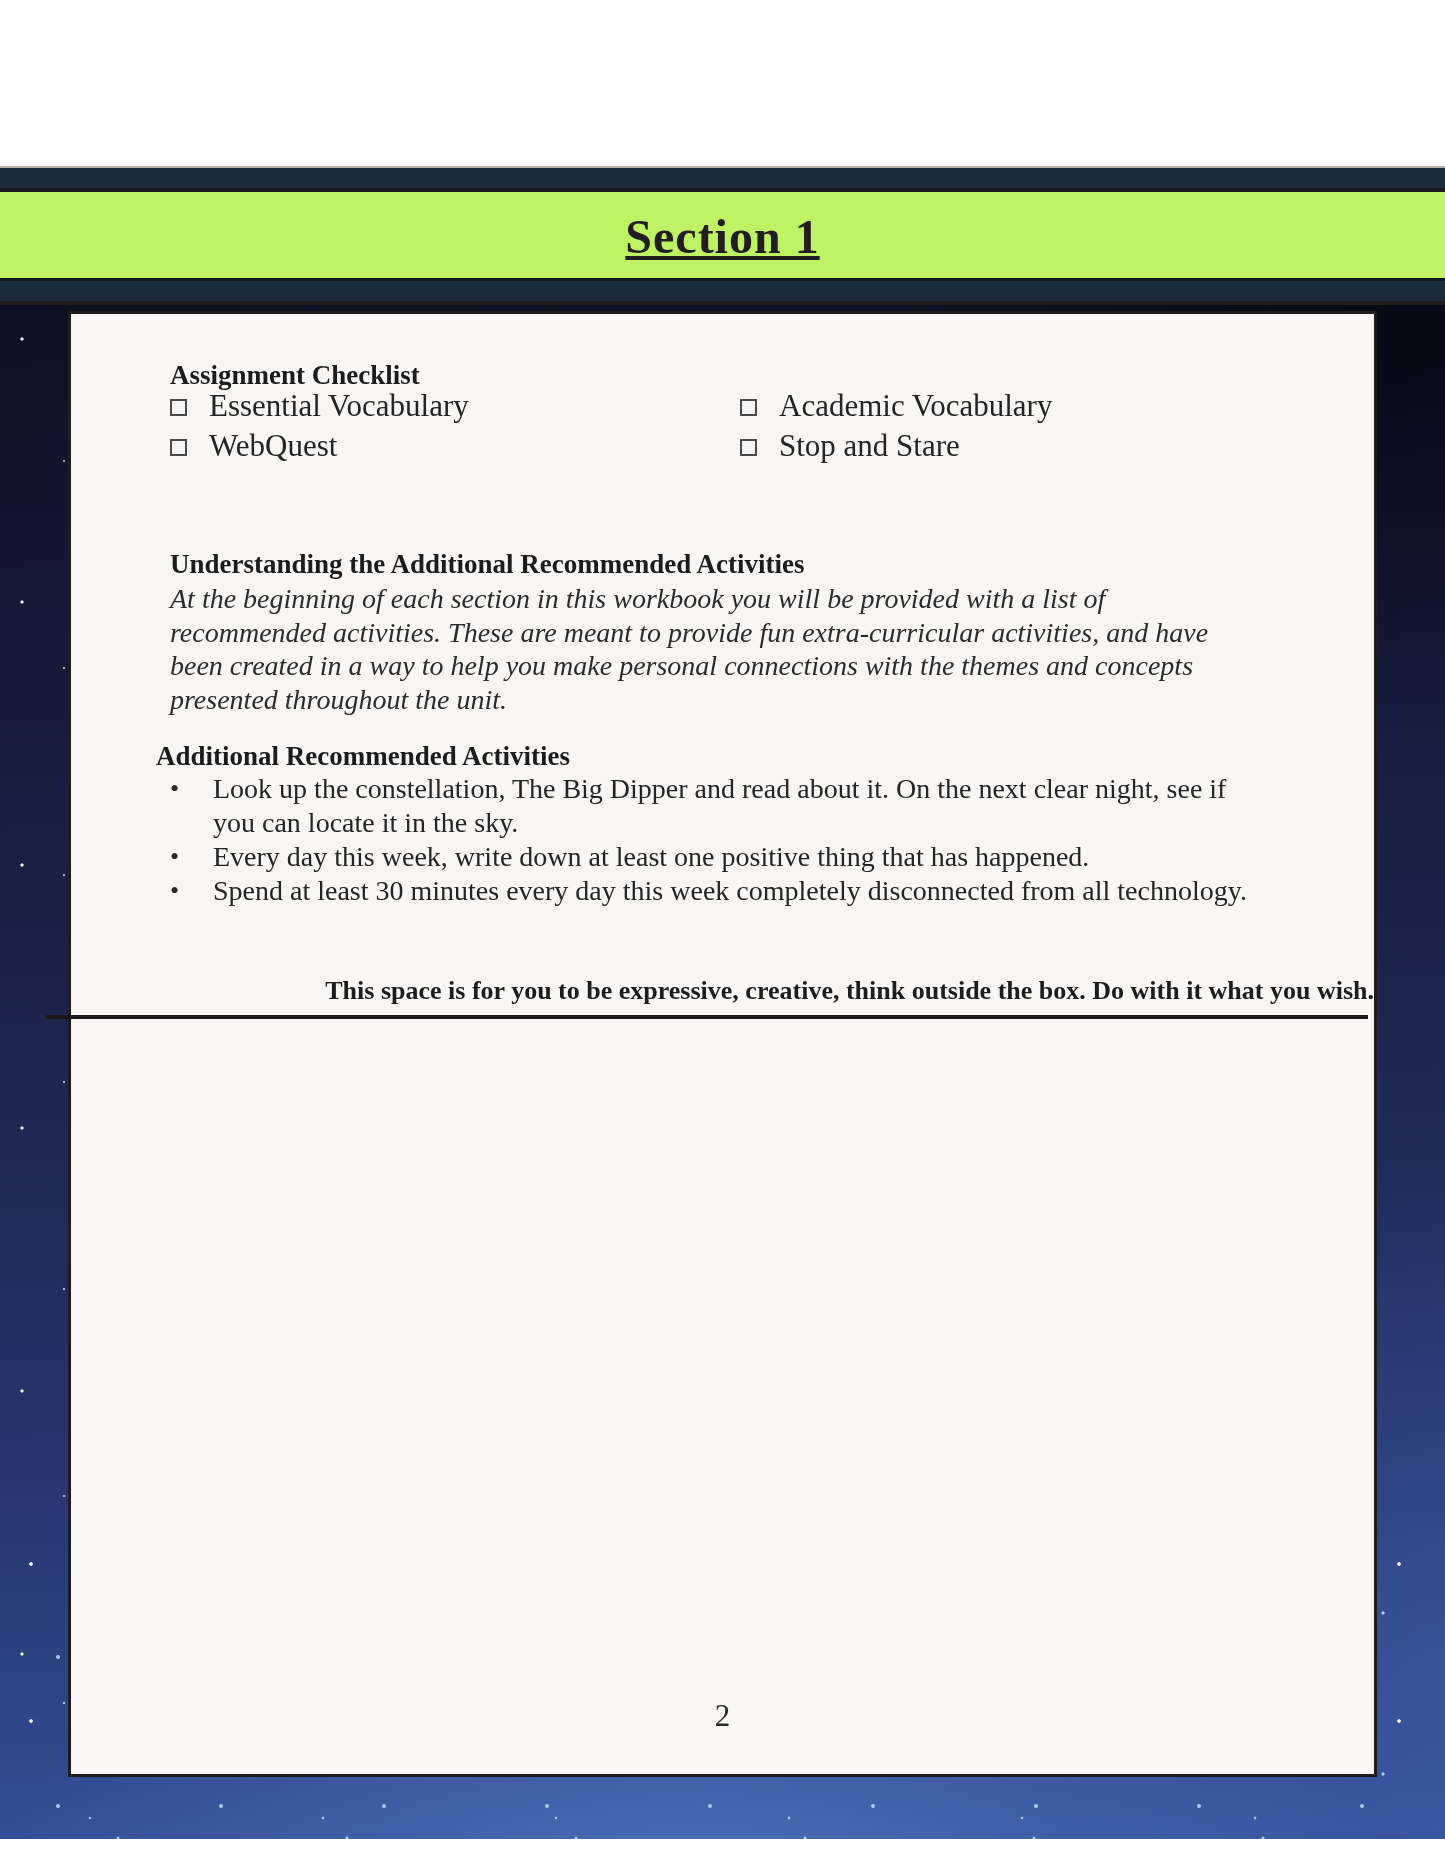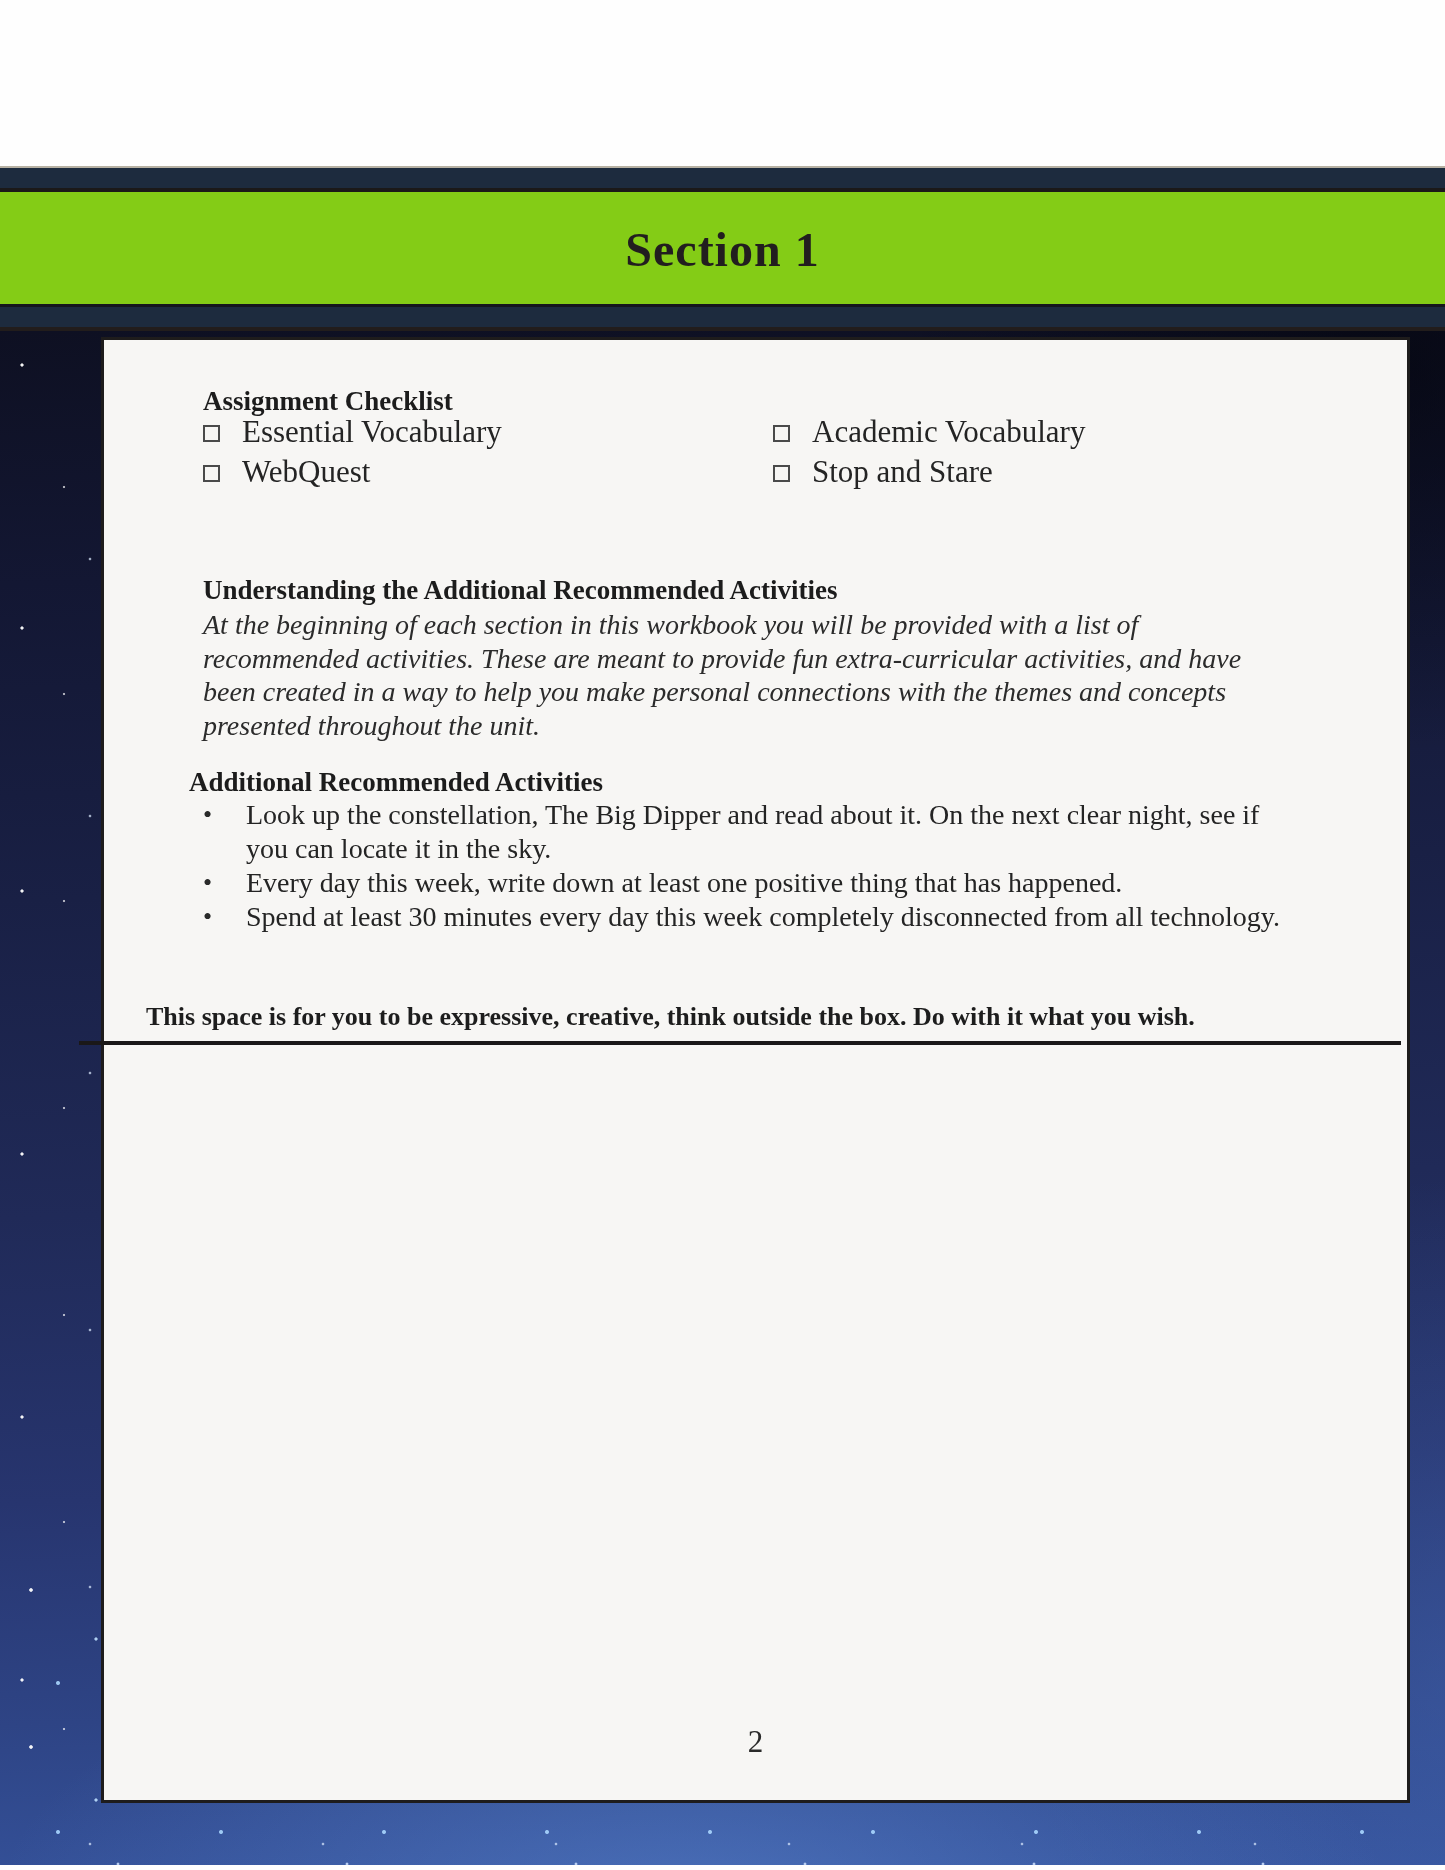--- a/index.html
+++ b/index.html
@@ -8,21 +8,21 @@
     background:#ffffff;
     font-family:"Liberation Serif","DejaVu Serif",serif;
     color:#1f1f1f;
   }
   .canvas{position:absolute;inset:0;width:1445px;height:1870px;}
 
   
   .header-top{height:166px;background:#fefefe;}
   .navy-bar{background:#1d2b3e;}
   .bar1{height:20px;border-top:2px solid #b7b1a3;border-bottom:4px solid #1b1919;}
-  .title-band{height:112px;background:#84cc16;display:flex;align-items:center;justify-content:center;}
+  .title-band{height:86px;background:#bef264;display:flex;align-items:center;justify-content:center;text-decoration:underline;}
   .section-title{
     font-size:48px;font-weight:bold;color:#221e1f;letter-spacing:1px;line-height:1;
     transform:translateY(2px);
   }
   .bar2{height:20px;border-top:3px solid #14161c;border-bottom:4px solid #221d1c;}
 
   
   .sky{
     position:relative;height:1534px;
     background:
@@ -49,21 +49,21 @@
       radial-gradient(circle at 96px 74px, rgba(190,224,255,0.9) 1.2px, transparent 2px),
       radial-gradient(circle at 152px 38px, rgba(255,255,255,0.7) 1px, transparent 1.7px),
       radial-gradient(circle at 58px 118px, rgba(170,215,255,0.9) 1.5px, transparent 2.4px),
       radial-gradient(circle at 127px 142px, rgba(255,255,255,0.6) 0.9px, transparent 1.6px);
     background-size:171px 157px,143px 161px,127px 133px,163px 149px,151px 171px;
   }
 
   
   .page{
     position:absolute;left:68px;top:6px;width:1309px;height:1466px;box-sizing:border-box;
-    background:#f7f6f4;border:3px solid #1e1c1c;margin-left:33px;
+    background:#f7f6f4;border:3px solid #1e1c1c;
   }
   .page *{box-sizing:border-box;}
   .abs{position:absolute;}
 
   .page-heading{font-size:27px;font-weight:bold;color:#1c1c1c;line-height:1.1;white-space:nowrap;}
   .h-checklist{left:99px;top:47px;}
   .h-understanding{left:99px;top:236px;}
   .h-additional{left:85px;top:428px;}
 
   .check-cols{left:99px;top:72px;display:flex;}
@@ -76,21 +76,21 @@
 
   .italic-para{left:99px;top:268px;font-style:italic;font-size:28px;color:#2b2b2b;}
   .italic-para .p-line{height:33.5px;line-height:33.5px;white-space:nowrap;}
 
   .bullet-list{left:99px;top:458px;font-size:28px;color:#242424;}
   .b-row{display:flex;height:34px;line-height:34px;white-space:nowrap;}
   .b-marker{width:43px;flex:0 0 auto;font-size:26px;color:#2a2a2a;}
   .b-text{flex:0 0 auto;}
 
   .free-space-note{
-    left:0;top:662px;width:100%;text-align:left;
+    left:0;top:662px;width:100%;text-align:right;
     font-size:26px;font-weight:bold;color:#1d1d1d;white-space:nowrap;padding-left:42px;
   }
   .divider-rule{left:-25px;top:701px;width:1322px;height:4px;background:#1a1818;}
 
   .page-number{left:0;top:1384px;width:100%;text-align:center;font-size:31px;color:#2a2a2a;}
 </style>
 </head>
 <body>
 
 <div class="canvas">

